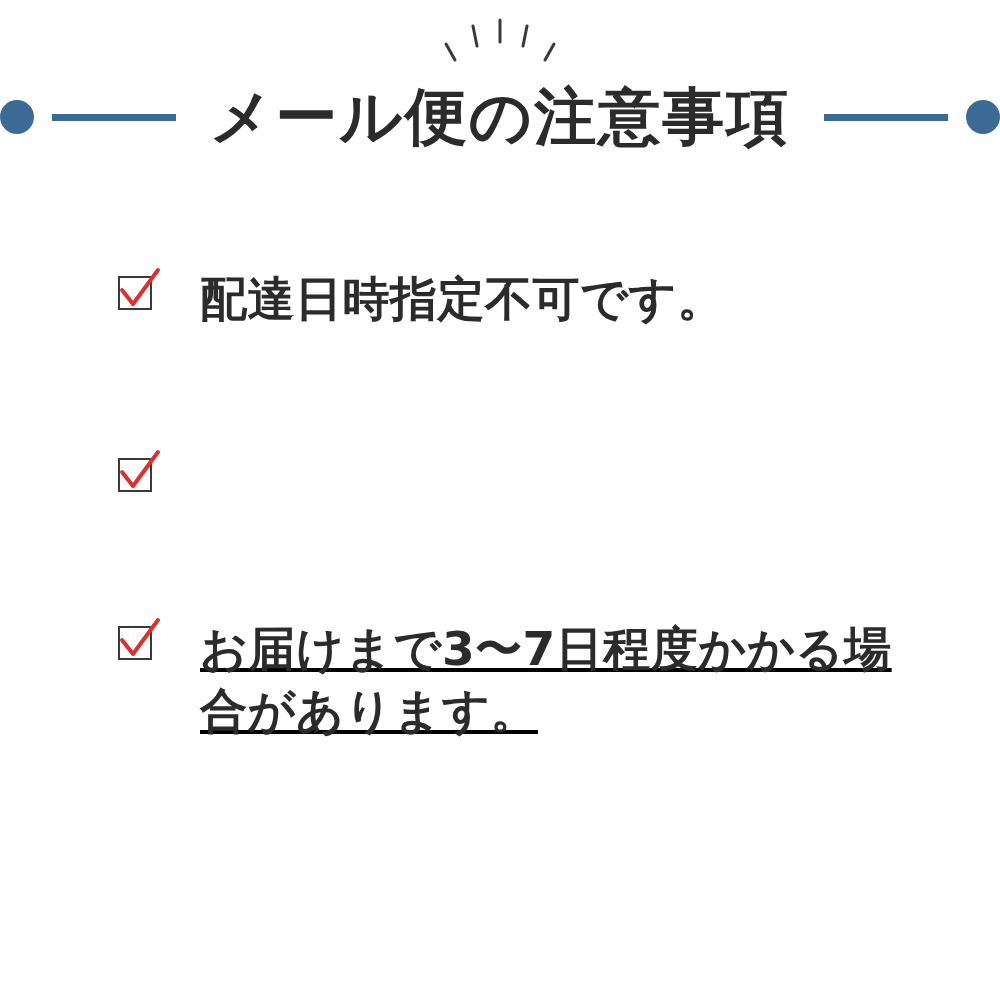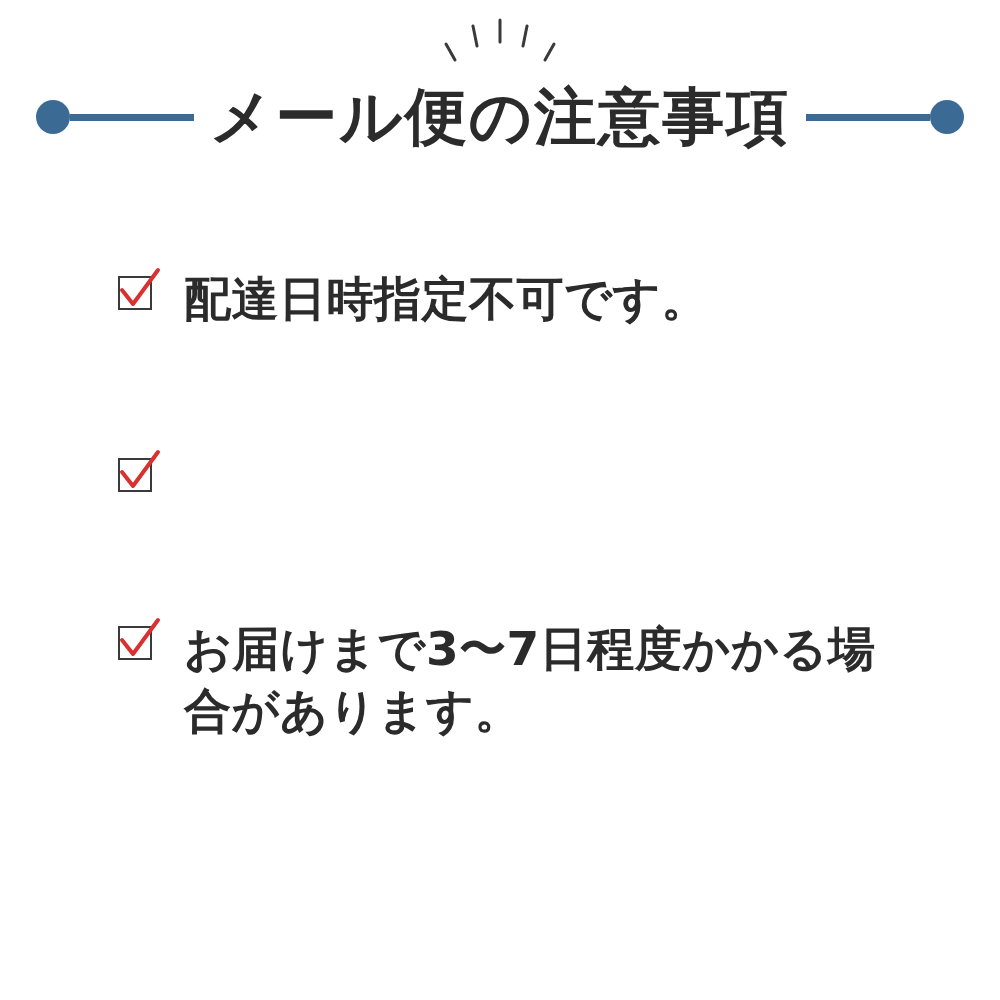--- a/index.html
+++ b/index.html
@@ -37,21 +37,21 @@
   }
 
   .title-row {
     position: absolute;
     left: 0;
     top: 72px;
     width: 1000px;
     height: 90px;
     display: flex;
     align-items: center;
-    justify-content: center;
+    justify-content: space-between;
   }
 
   .dot {
     width: 34px;
     height: 34px;
     border-radius: 50%;
     background: #3b6b95;
     flex: 0 0 auto;
   }
 
@@ -79,21 +79,21 @@
     left: 118px;
     top: 268px;
     width: 800px;
   }
 
   .item {
     display: flex;
     align-items: flex-start;
     margin-bottom: 120px;
   }
-  .item:last-child { margin-bottom: 0; }
+  .item:last-child { margin-bottom: 0; text-decoration: underline; }
 
   .checkbox {
     flex: 0 0 auto;
     width: 40px;
     height: 40px;
     position: relative;
     margin-top: 8px;
     margin-right: 26px;
   }
   .checkbox .box {
@@ -113,20 +113,21 @@
     height: 46px;
     overflow: visible;
   }
 
   .item-text {
     font-size: 47px;
     font-weight: 700;
     color: #2b2b2b;
     line-height: 1.32;
     letter-spacing: 0.5px;
+    margin-left: 16px;
   }
 </style>
 </head>
 <body>
 
 <div class="page">
 
   <div class="header">
 
     <span class="sparkle">

